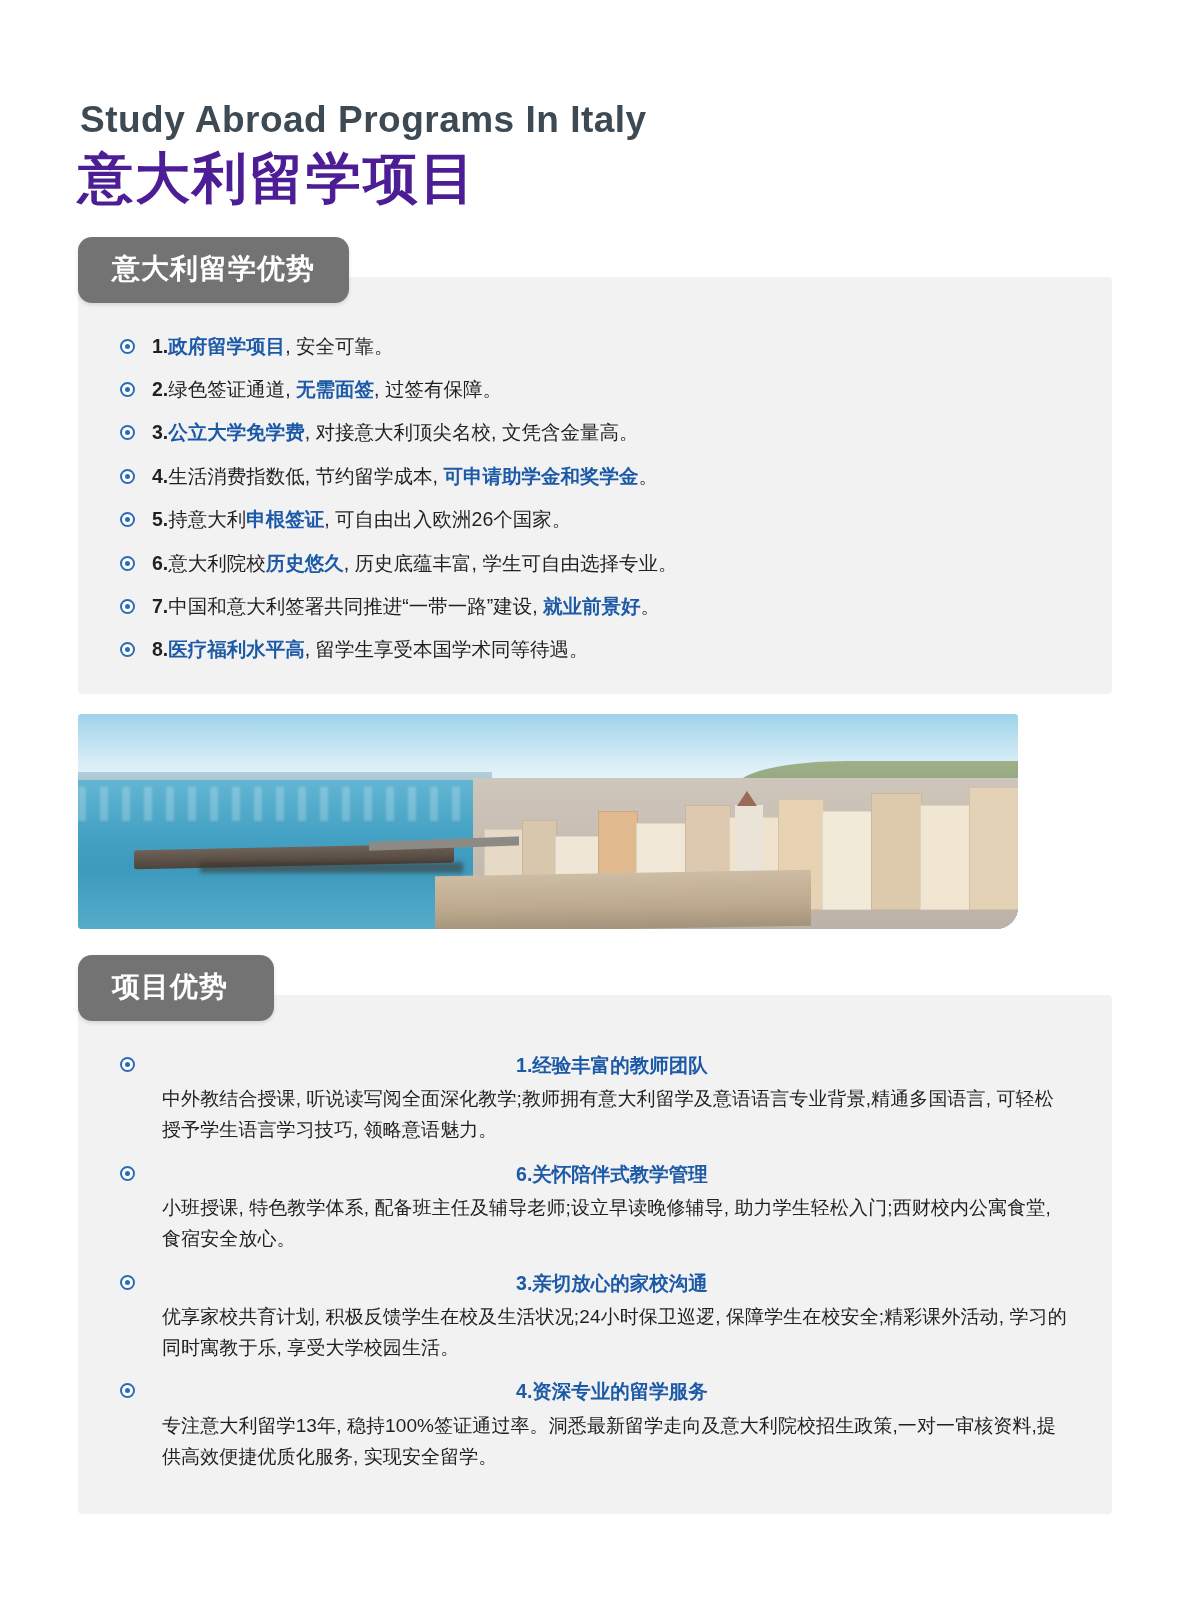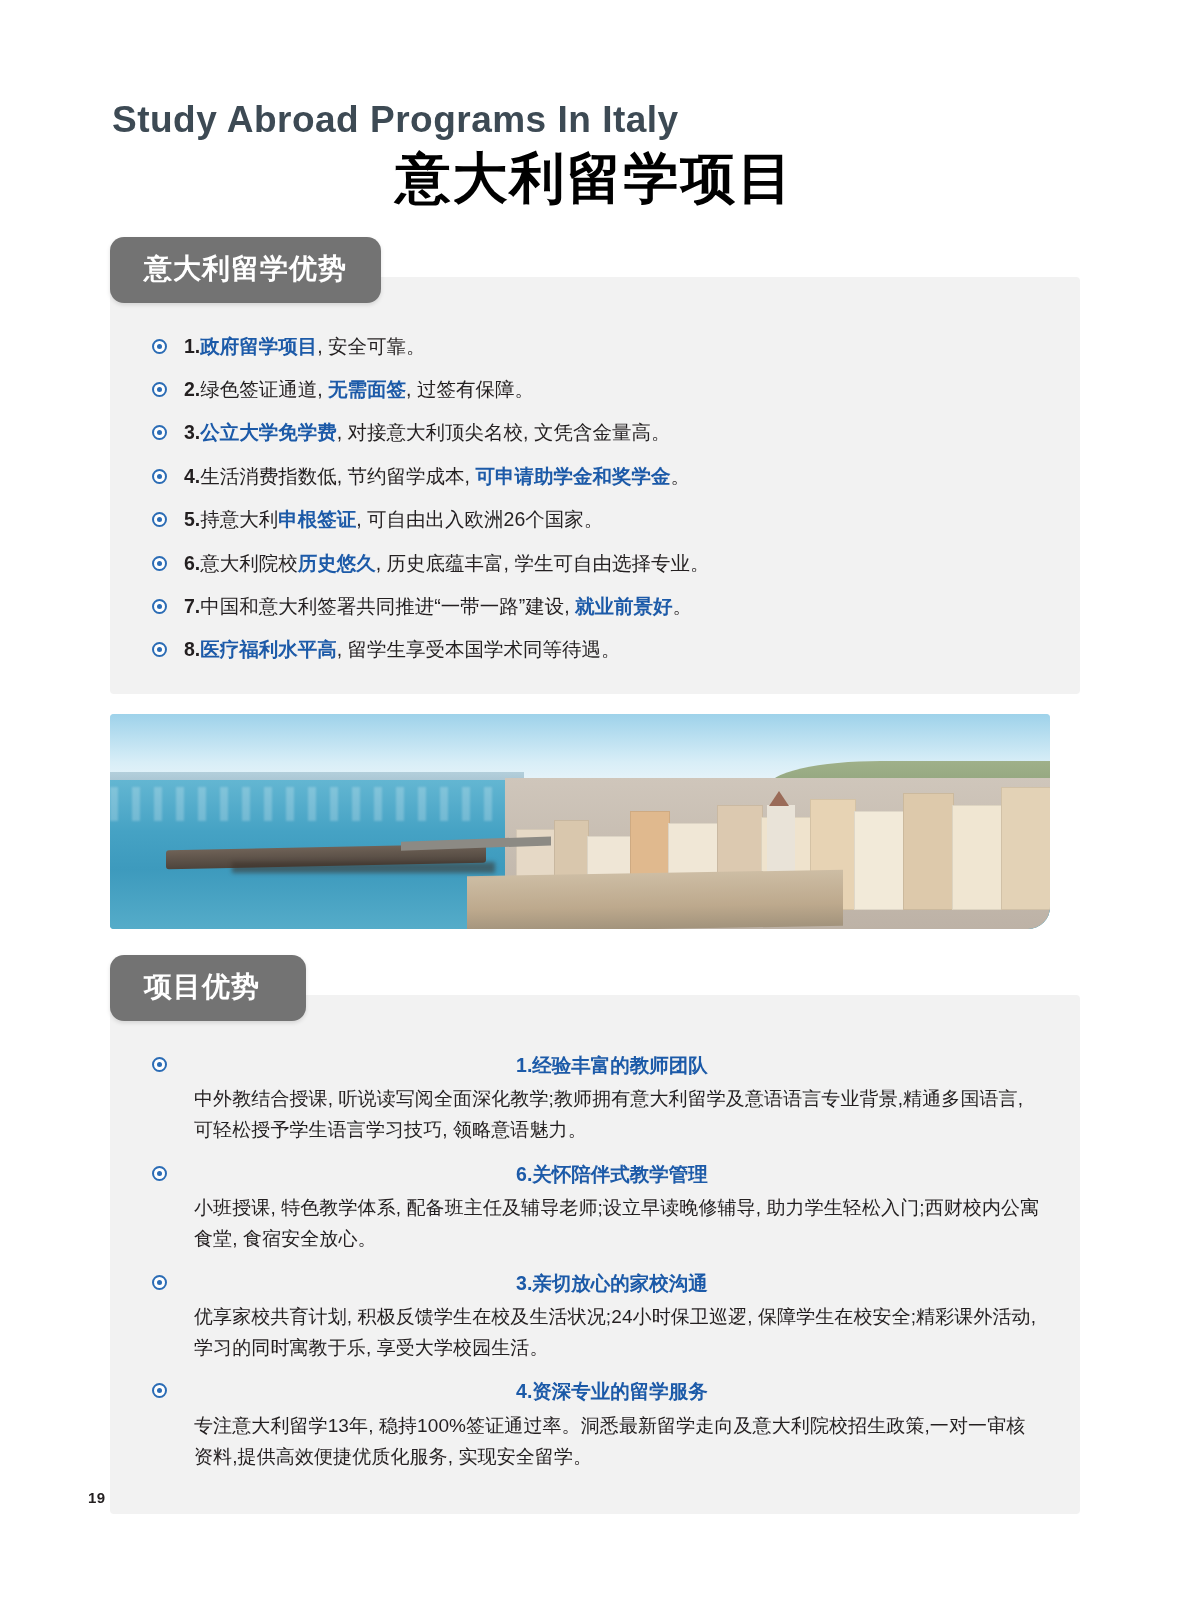--- a/index.html
+++ b/index.html
@@ -13,43 +13,42 @@
     font-family: "Liberation Sans", "DejaVu Sans", sans-serif;
     color: #231f20;
     position: relative;
     overflow: hidden;
   }
   .page {
     position: relative;
     width: 1190px;
     height: 1564px;
     box-sizing: border-box;
-    padding: 0 110px;
+    padding: 0 78px;
   }
 
   
   .header {
     padding-top: 100px;
   }
   .title-en {
     font-size: 37px;
     font-weight: bold;
     letter-spacing: 0.5px;
     color: #3d4a54;
     line-height: 1.1;
     margin: 0 0 4px 2px;
   }
   .title-cn {
     font-size: 55px;
     font-weight: bold;
     letter-spacing: 2px;
-    color: #000000;
+    color: #4c1d95;
     line-height: 1.2;
     margin: 0 0 0 0;
-    text-align: center;
   }
 
   
   .section {
     position: relative;
     margin-top: 26px;
   }
   .sec-tab {
     position: relative;
     z-index: 3;

